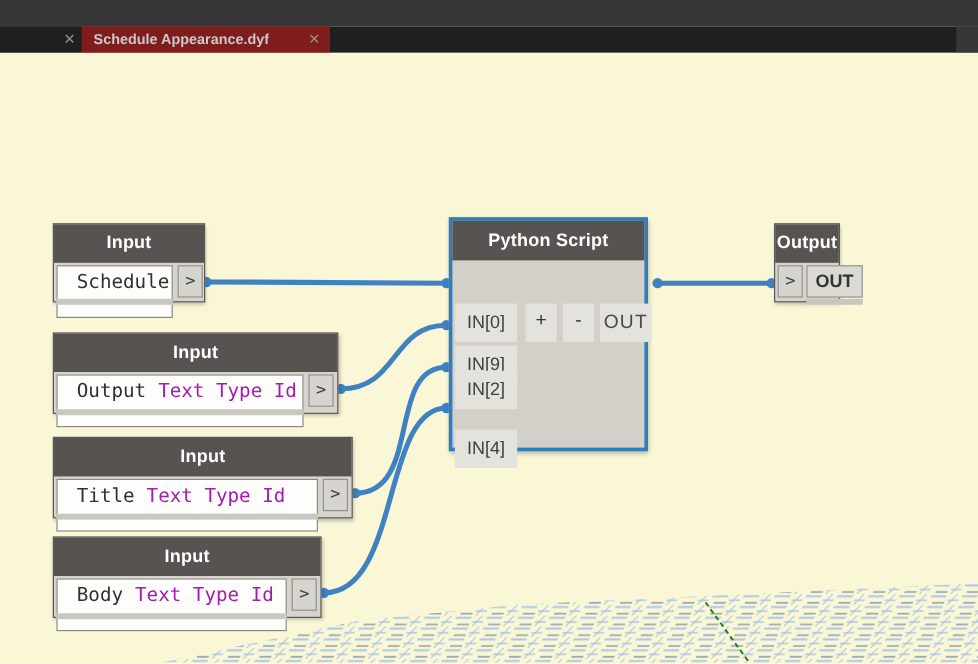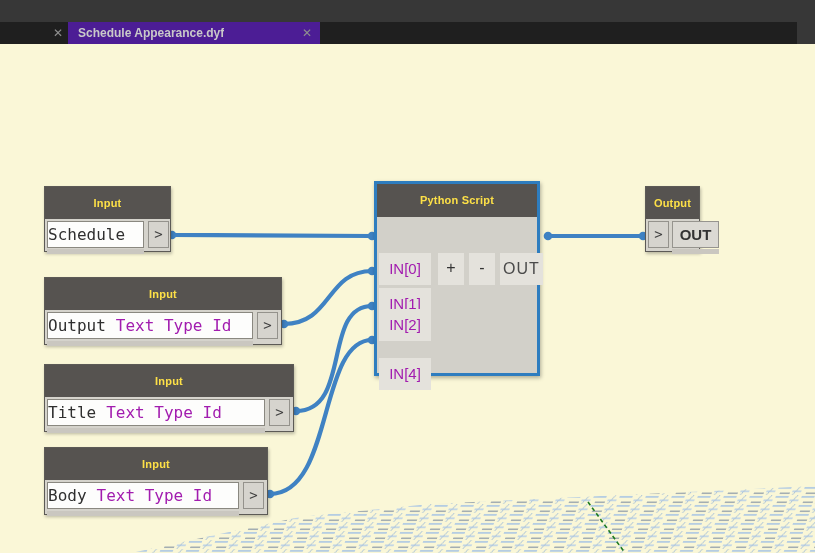--- a/index.html
+++ b/index.html
@@ -8,55 +8,55 @@
     font-family:"Liberation Sans",sans-serif;background:#FAF7D7;
   }
   
   .topstrip{position:absolute;left:0;top:0;width:815px;height:22px;background:#373737;}
   .tabsrow{position:absolute;left:0;top:22px;width:815px;height:22px;background:#1F1F1F;}
   .tab{
     position:absolute;top:0;height:22px;display:flex;align-items:center;
     font-size:12px;font-weight:bold;color:#C9C9C9;box-sizing:border-box;
   }
   .tab-ghost{left:0;width:68px;background:#1F1F1F;justify-content:flex-end;padding-right:5px;}
-  .tab-active{left:68px;width:252px;background:#4c1d95;padding-left:10px;}
+  .tab-active{left:68px;width:207px;background:#7f1d1d;padding-left:10px;}
   .tab-close{color:#8F8F8F;font-size:12px;font-weight:normal;cursor:default;}
   .tab-active .tab-close{position:absolute;right:8px;top:4px;}
   .tab-label{white-space:nowrap;overflow:hidden;}
   .tabsrow-rightcap{position:absolute;right:0;top:0;width:18px;height:22px;background:#373737;}
   
   #canvas{position:absolute;left:0;top:44px;width:815px;height:509px;background:#FAF7D7;}
   #wirelayer{position:absolute;left:0;top:0;width:815px;height:553px;z-index:1;}
   .wire{stroke:#3F82C3;stroke-width:4.2;fill:none;stroke-linecap:round;}
   .wire-bump{fill:#3F82C3;}
   
   .node{position:absolute;z-index:2;box-sizing:border-box;background:#D5D3CC;
         border:1px solid #5C5A56;box-shadow:1px 2px 3px rgba(0,0,0,.25);}
   .node-header{
-    background:#565350;color:#fde047;font-weight:bold;font-size:11px;
+    background:#565350;color:#ffffff;font-weight:bold;font-size:15px;
     text-align:center;height:32px;line-height:32px;letter-spacing:.2px;
   }
   .node-body{position:relative;}
   .value-box{
     position:absolute;background:#FDFDFC;border:1px solid #8A8880;box-sizing:border-box;
     font-family:"DejaVu Sans Mono",monospace;font-size:16px;color:#2F2F2F;
-    height:27px;line-height:25px;padding-left:0;white-space:nowrap;overflow:hidden;
+    height:44px;line-height:25px;padding-left:16px;white-space:nowrap;overflow:hidden;
   }
   .vtype{color:#a21caf;margin-left:10px;}
   .port-btn{
     position:absolute;background:#D6D4CE;border:1px solid #94928C;box-sizing:border-box;
     font-family:"DejaVu Sans Mono",monospace;font-size:14px;color:#3F3F3F;
     height:27px;line-height:25px;text-align:center;
   }
   .bottom-strip{position:absolute;background:#CAC7C0;height:5px;}
   
   .python-node{border:3px solid #2E7DBF;background:#D2D0C9;box-shadow:1px 2px 4px rgba(0,0,0,.3);}
   .python-node .node-header{height:33px;line-height:33px;background:#565350;}
   .pybox{
-    position:absolute;background:#E4E2DC;color:#a21caf;font-size:15px;
+    position:absolute;background:#E4E2DC;color:#404040;font-size:15px;
     text-align:center;box-sizing:border-box;
   }
   .pin{width:52px;left:2px;height:32px;line-height:32px;}
   .pybtn{width:26px;height:32px;line-height:30px;top:36px;font-size:16px;color:#333;}
   .pyout{height:32px;line-height:32px;top:36px;font-size:16px;color:#4A4A4A;letter-spacing:1px;}
   
   .out-valbox{
     position:absolute;background:#DBD9D3;border:1px solid #96948E;box-sizing:border-box;
     font-size:15px;font-weight:bold;color:#333333;height:27px;line-height:25px;text-align:center;
   }
@@ -144,21 +144,21 @@
       <div class="value-box" style="left:2px;top:2px;width:192px"><span class="vname">Body</span><span class="vtype">Text Type Id</span></div>
       <div class="port-btn" style="left:198px;top:2px;width:21px">&gt;</div>
       <div class="bottom-strip" style="left:2px;top:31px;width:192px"></div>
     </div>
   </div>
 
   <div class="node python-node" style="left:374px;top:181px;width:166px;height:195px">
     <div class="node-header">Python Script</div>
     <div class="node-body">
       <div class="pybox pin" style="top:36px">IN[0]</div>
-      <div class="pybox pin" style="top:71px">IN[1]</div>
+      <div class="pybox pin" style="top:71px">IN[9]</div>
       <div class="pybox pin" style="top:92px">IN[2]</div>
       <div class="pybox pin" style="top:141px">IN[4]</div>
       <div class="pybox pybtn" style="left:61px">+</div>
       <div class="pybox pybtn" style="left:92px">-</div>
       <div class="pybox pyout" style="left:123px;width:43px">OUT</div>
     </div>
   </div>
 
   <div class="node" style="left:645px;top:186px;width:55px;height:66px">
     <div class="node-header">Output</div>

